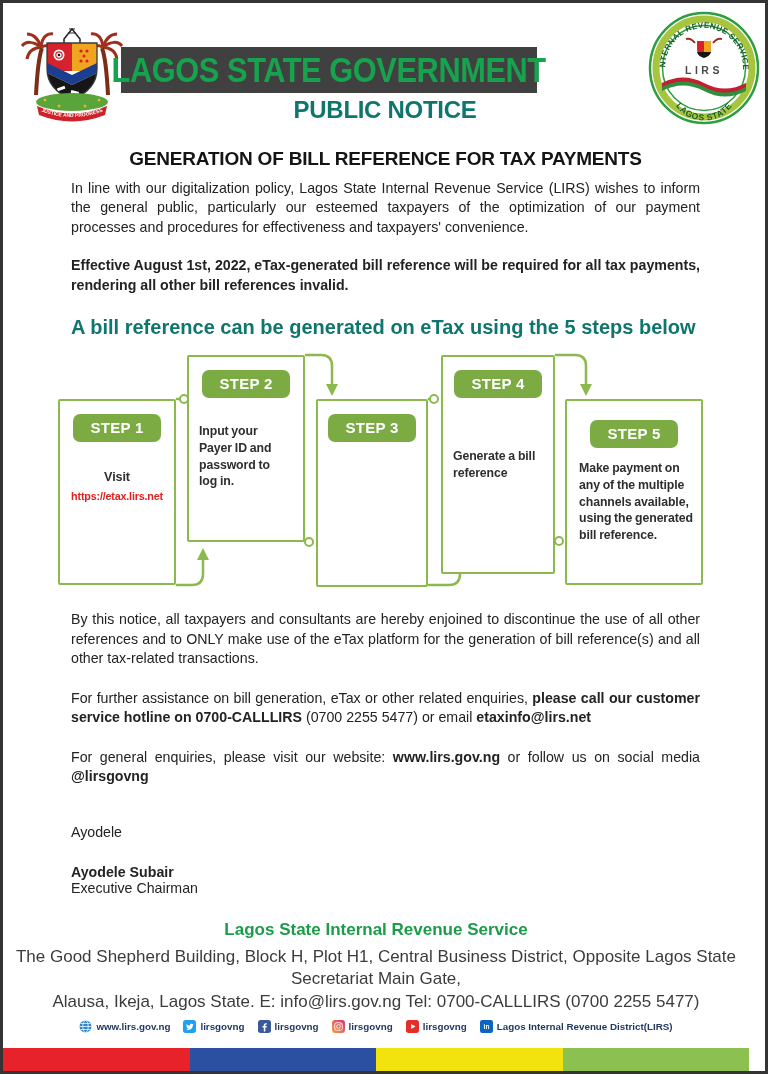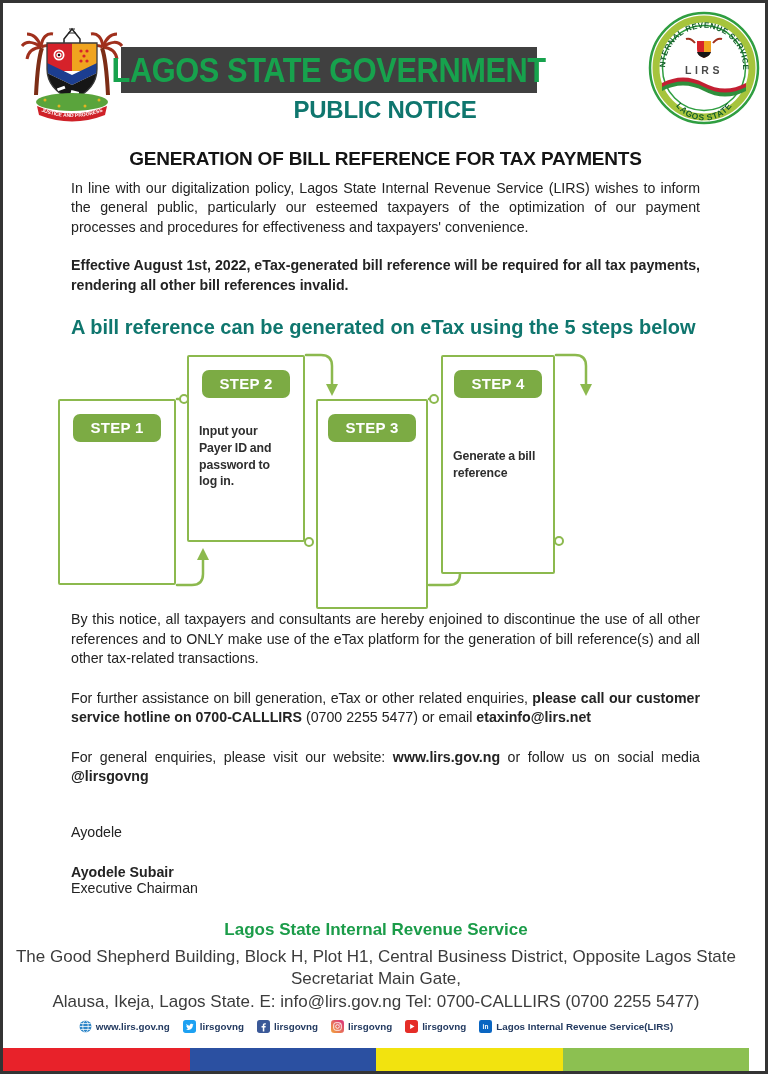--- a/index.html
+++ b/index.html
@@ -29,21 +29,21 @@
   .steps-heading { margin:21px 65px 0 68px; font-size:20px; font-weight:bold; color:#0f766e; }
   .sig { margin:38px 65px 0 68px; font-size:14.2px; }
   .sig-name { font-weight:bold; margin-top:24px; }
   
   .diagram { position:relative; height:255px; margin-top:6px; }
   .flow-svg { position:absolute; left:0; top:0; pointer-events:none; }
   .stepbox { position:absolute; background:#fff; border:2.5px solid #8cb94e;
              border-radius:2px; box-sizing:border-box; }
   .b1 { left:55px;  top:54px; width:118px; height:186px; }
   .b2 { left:184px; top:10px; width:118px; height:187px; }
-  .b3 { left:313px; top:54px; width:112px; height:210px; }
+  .b3 { left:313px; top:54px; width:112px; height:188px; }
   .b4 { left:438px; top:10px; width:114px; height:219px; }
   .b5 { left:562px; top:54px; width:138px; height:186px; }
   .badge { background:#7cab44; color:#fff; font-weight:bold; border-radius:7px;
            width:88px; height:28px; line-height:28px; text-align:center;
            font-size:15px; letter-spacing:.3px; margin:13px auto 0; }
   .b5 .badge { margin-top:19px; }
   .stepbody { font-weight:bold; color:#2e2e2e; font-size:12.3px; line-height:1.36;
               letter-spacing:-.1px; word-spacing:-.5px; }
   .b1 .stepbody { margin-top:27px; text-align:center; font-size:12.6px; }
   .b1 .step-link { display:block; margin-top:3px; color:#e0221f; font-size:10.8px;
@@ -189,36 +189,44 @@
       <g fill="#fff" stroke="#8cb94e" stroke-width="2">
         <circle cx="181" cy="54" r="4"></circle>
         <circle cx="306" cy="197" r="4"></circle>
         <circle cx="431" cy="54" r="4"></circle>
         <circle cx="556" cy="196" r="4"></circle>
       </g>
     </svg>
 
     <div class="stepbox b1">
       <div class="badge">STEP 1</div>
+      <div class="stepbody">
+        <span>Visit</span>
+        <a class="step-link" href="#">https://etax.lirs.net</a>
+      </div>
     </div>
 
     <div class="stepbox b2">
       <div class="badge">STEP 2</div>
       <div class="stepbody">Input your Payer ID and password to log in.</div>
     </div>
 
     <div class="stepbox b3">
       <div class="badge">STEP 3</div>
     </div>
 
     <div class="stepbox b4">
       <div class="badge">STEP 4</div>
       <div class="stepbody">Generate a bill reference</div>
     </div>
 
+    <div class="stepbox b5">
+      <div class="badge">STEP 5</div>
+      <div class="stepbody">Make payment on any of the multiple channels available, using the generated bill reference.</div>
+    </div>
   </div>
 
   <p class="body-p p3">By this notice, all taxpayers and consultants are hereby enjoined to discontinue the use of all other references and to ONLY make use of the eTax platform for the generation of bill reference(s) and all other tax-related transactions.</p>
   <p class="body-p p4"><span>For further assistance on bill generation, eTax or other related enquiries, </span><b>please call our customer service hotline on 0700-CALLLIRS</b><span> (0700 2255 5477) or email </span><b>etaxinfo@lirs.net</b></p>
   <p class="body-p p5"><span>For general enquiries, please visit our website: </span><b>www.lirs.gov.ng</b><span> or follow us on social media </span><b>@lirsgovng</b></p>
 
   <div class="sig">
     <div>Ayodele</div>
     <div class="sig-name">Ayodele Subair</div>
     <div>Executive Chairman</div>
@@ -273,21 +281,21 @@
           <rect width="24" height="24" rx="5" fill="#e52d27"></rect>
           <polygon points="9.5,7.5 17.5,12 9.5,16.5" fill="#fff"></polygon>
         </svg>
         <span>lirsgovng</span>
       </div>
       <div class="social-item">
         <svg width="13" height="13" viewBox="0 0 24 24">
           <rect width="24" height="24" rx="4" fill="#0a66c2"></rect>
           <text x="12" y="17" text-anchor="middle" font-size="12" font-weight="bold" fill="#fff" font-family="Liberation Sans, sans-serif">in</text>
         </svg>
-        <span>Lagos Internal Revenue Service(LIRS)</span>
+        <span>Lagos Internal Revenue District(LIRS)</span>
       </div>
     </div>
     <div class="stripe">
       <div style="background-color: rgb(232, 34, 42);"></div>
       <div style="background-color: rgb(43, 80, 161);"></div>
       <div style="background-color: rgb(242, 227, 15);"></div>
       <div style="background-color: rgb(140, 192, 81);"></div>
     </div>
   </div>
 </div>

